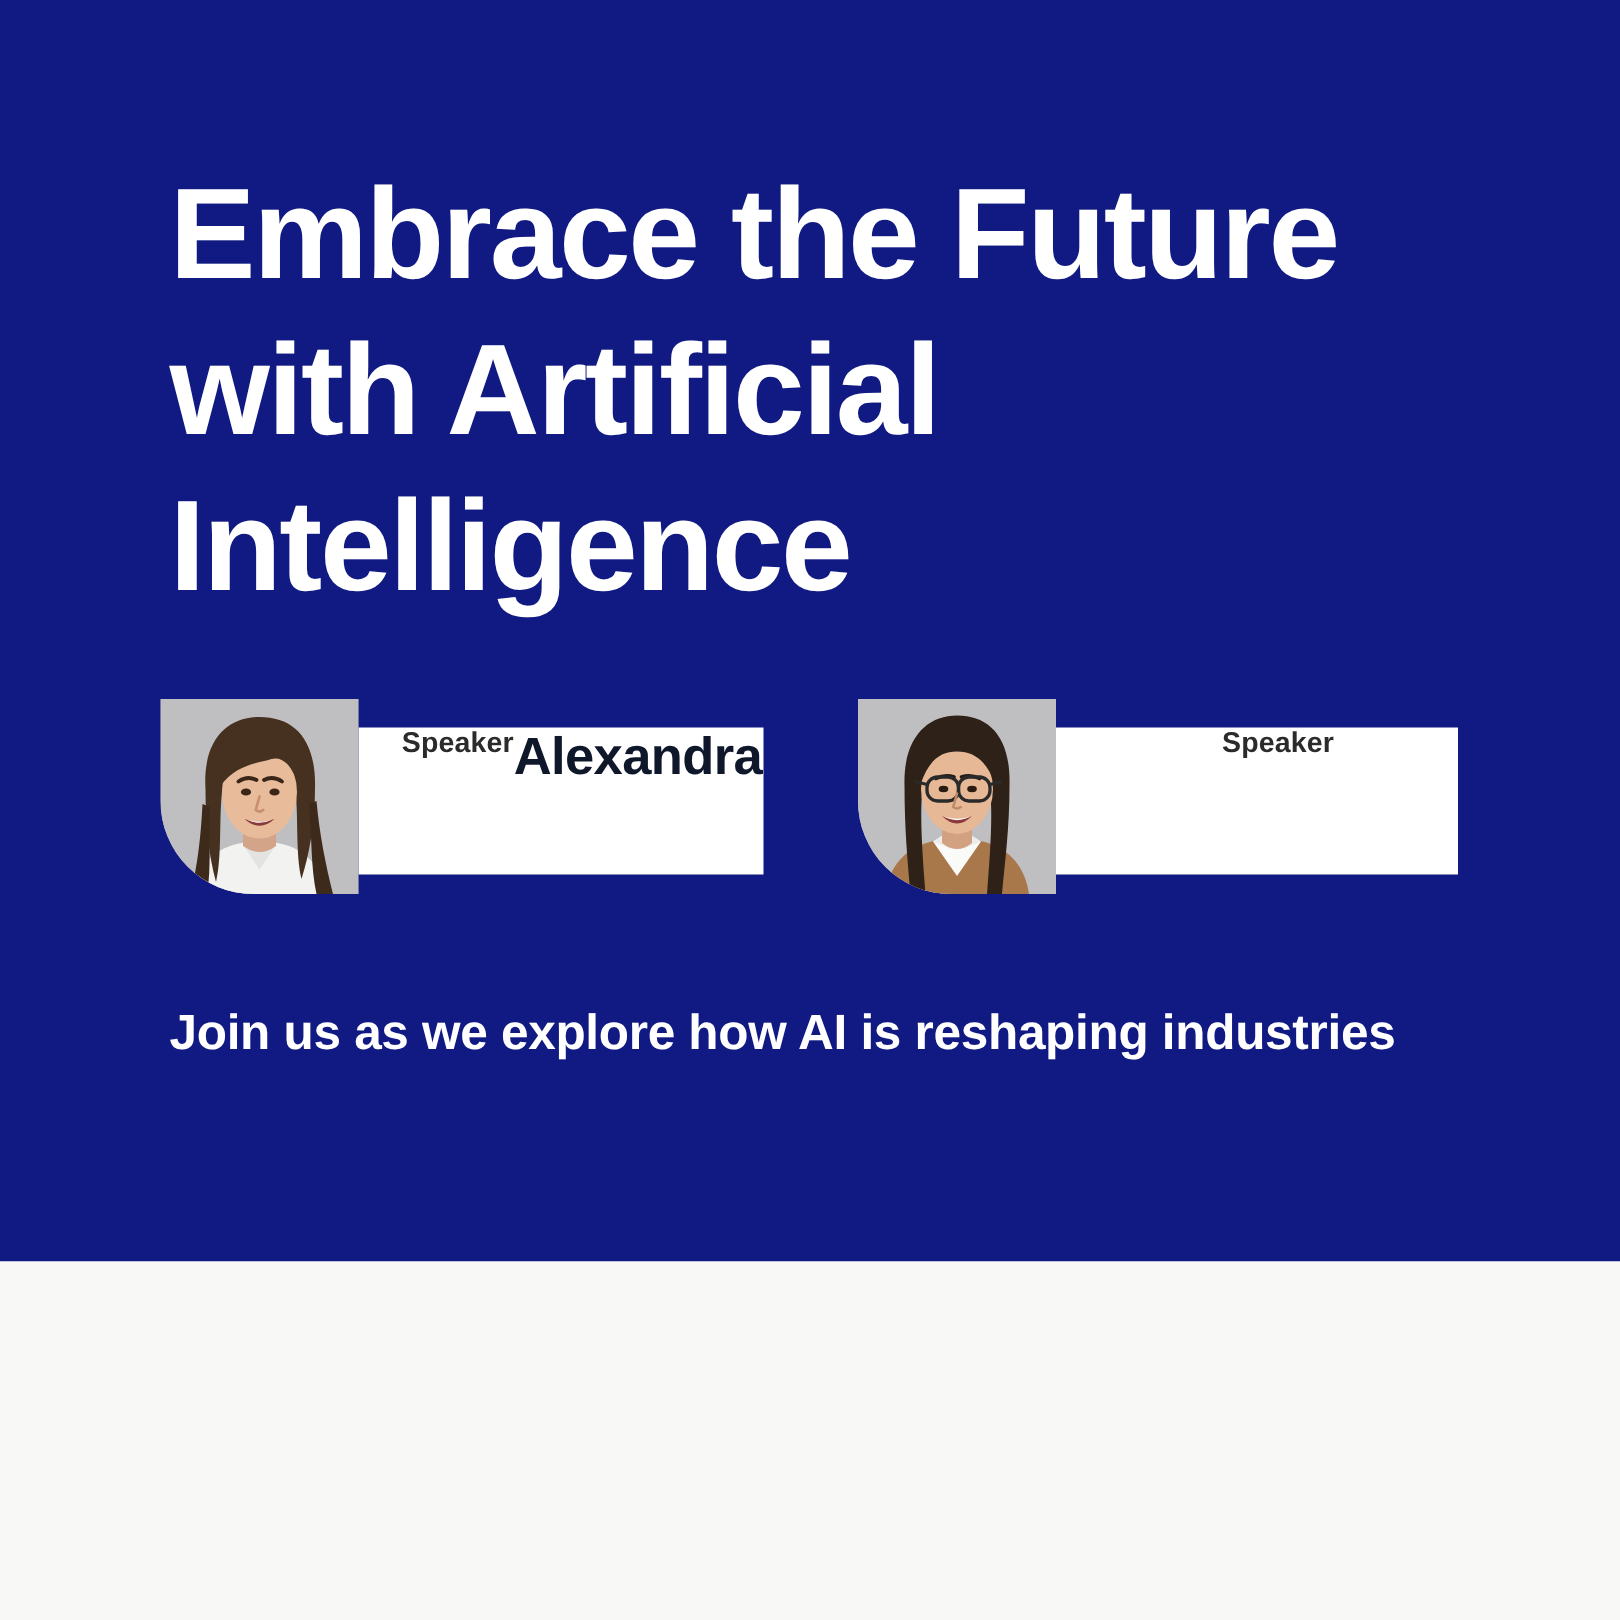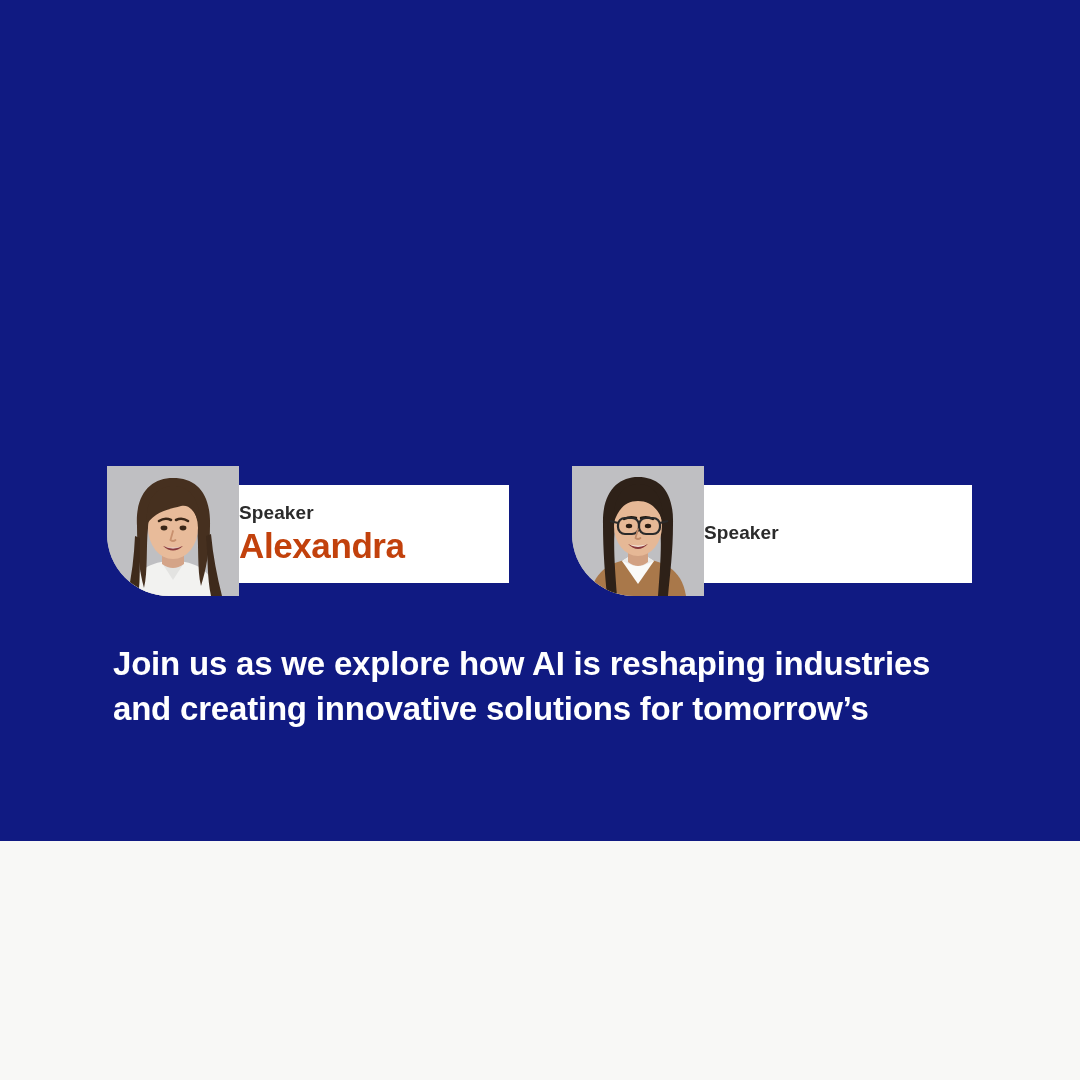--- a/index.html
+++ b/index.html
@@ -30,51 +30,56 @@
     position:absolute;left:0;top:0;width:132px;height:130px;
     border-bottom-left-radius:62px;
     overflow:hidden;background:#BFBFC2;
     z-index:2;
   }
   .speaker-photo svg{display:block;width:132px;height:130px;}
 
   .speaker-panel{
     position:absolute;top:19px;left:132px;right:0;height:98px;
     background:#FFFFFF;
-    display:flex;flex-direction:column;justify-content:center;
-    box-sizing:border-box;
+    display:flex;flex-direction:row;justify-content:center;
+    padding-left:28px;box-sizing:border-box;
     z-index:1;
   }
   .speaker-role{
     color:#2B2B2B;font-size:19px;font-weight:700;
     letter-spacing:.1px;line-height:22px;margin-bottom:2px;
   }
   .speaker-name{
-    color:#c2410c;font-size:35px;font-weight:800;
+    color:#0f172a;font-size:35px;font-weight:800;
     letter-spacing:-.4px;line-height:40px;
   }
 
   
   #body-copy{
     position:absolute;left:113px;top:641px;width:880px;
     color:#FFFFFF;font-size:33px;font-weight:700;line-height:45px;
     letter-spacing:-.2px;
   }
-  #body-copy .bc-line{display:block;white-space:nowrap;}
+  #body-copy .bc-line{display:block;white-space:nowrap;margin-top:24px;}
 
   
   #footer{position:absolute;left:0;top:841px;width:1080px;height:239px;background:#F8F8F6;}
 </style>
 </head>
 <body>
 
 <div id="poster">
 
   <div id="hero">
 
+    <div id="headline">
+      <span class="hl-line">Embrace the Future</span>
+      <span class="hl-line">with Artificial</span>
+      <span class="hl-line">Intelligence</span>
+    </div>
 
     <div class="speaker-card" id="speaker-card-0">
       <div class="speaker-photo">
         <svg viewBox="0 0 132 130" xmlns="http://www.w3.org/2000/svg" aria-hidden="true">
           <rect x="0" y="0" width="132" height="130" fill="#BFBFC2"></rect>
 
           <path d="M22 130 C26 104 44 95 66 95 C88 95 106 104 110 130 Z" fill="#F2F2F0"></path>
           <path d="M55 97 L66 114 L77 97 L70 93 L62 93 Z" fill="#E3E3E1"></path>
 
           <path d="M55 80 h22 v18 q-11 8 -22 0 Z" fill="#D4A488"></path>
@@ -145,21 +150,20 @@
           <path d="M57.5 78.5 q8.5 4.5 17 0 q-8.5 2.5 -17 0 Z" fill="#FFFFFF"></path>
         </svg>
       </div>
       <div class="speaker-panel">
         <div class="speaker-role">Speaker</div>
       </div>
     </div>
 
     <div id="body-copy">
       <span class="bc-line">Join us as we explore how AI is reshaping industries</span>
-      <span class="bc-line">and creating innovative solutions for tomorrow’s</span>
     </div>
   </div>
 
   <div id="footer">
 
     
 
     
 
     

